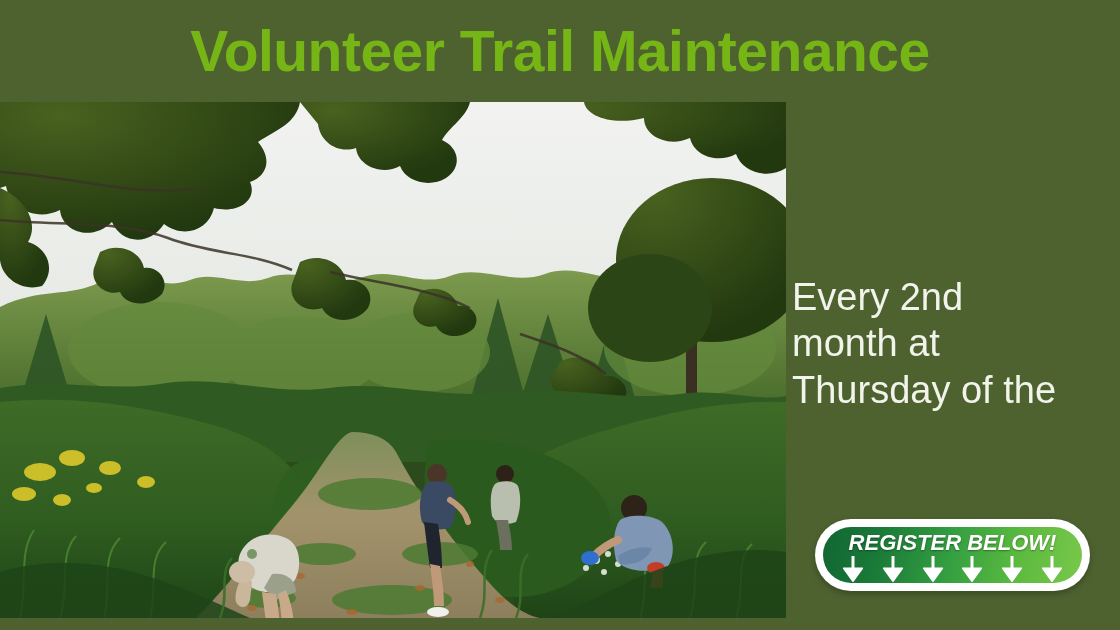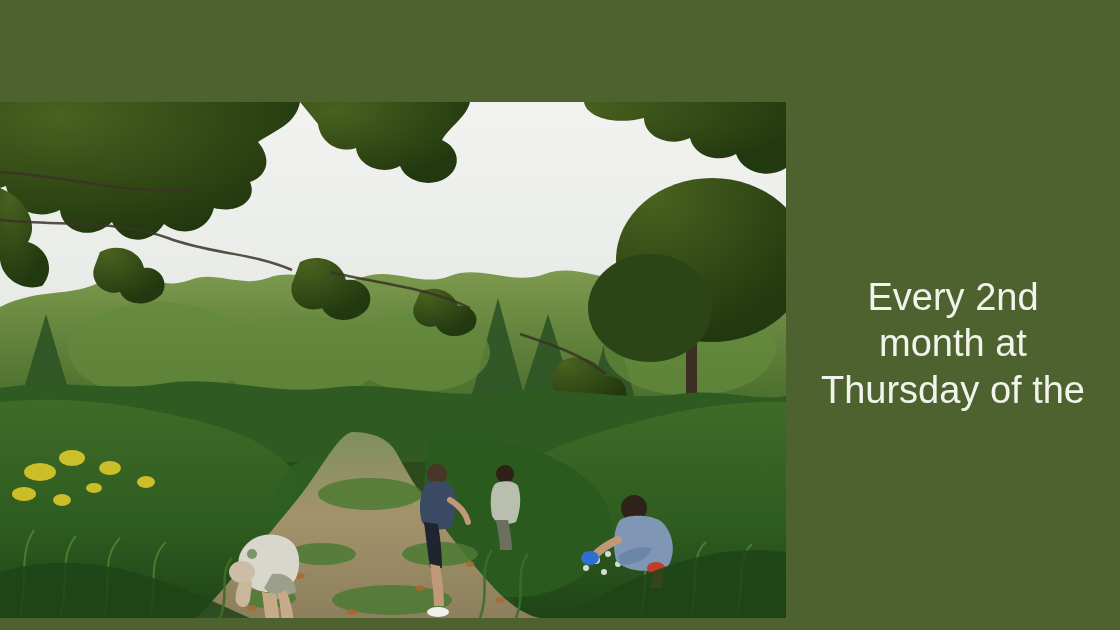--- a/index.html
+++ b/index.html
@@ -88,21 +88,21 @@
   }
 
   
   .schedule {
     position:absolute;
     left:6px; top:172px;
     width:322px;
     color:#f2f4ec;
     font-size:38px;
     line-height:1.22;
-    text-align:center;
+    text-align:left;
     font-family:"Liberation Sans", sans-serif;
     font-weight:400;
   }
   .schedule div { white-space:nowrap; }
 
   
   .register-btn {
     position:absolute;
     left:29px; top:417px;
     width:275px; height:72px;
@@ -135,20 +135,23 @@
     left:10px; right:10px; top:29px;
     display:flex; justify-content:space-around; align-items:center;
   }
   .arrow-row svg { display:block; }
 </style>
 </head>
 <body>
 
 <div class="poster">
 
+  <div class="title-bar">
+    <div class="poster-title">Volunteer Trail Maintenance</div>
+  </div>
 
   <div class="photo">
     <svg viewBox="0 0 786 516" preserveAspectRatio="none">
       <defs>
         <linearGradient id="skyG" x1="0" y1="0" x2="0" y2="1">
           <stop offset="0%" stop-color="#f2f3f1"></stop>
           <stop offset="100%" stop-color="#e2e6e0"></stop>
         </linearGradient>
         <linearGradient id="bgTreeG" x1="0" y1="0" x2="0" y2="1">
           <stop offset="0%" stop-color="#7d9a4e"></stop>
@@ -346,15 +349,40 @@
 
   <div class="right-panel">
 
 
     <div class="schedule">
       <div>Every 2nd</div>
       <div>month at</div>
       <div>Thursday of the</div>
     </div>
 
+    <div class="register-btn">
+      <div class="register-inner">
+        <div class="register-label">REGISTER BELOW!</div>
+        <div class="arrow-row">
+          <svg width="20" height="26" viewBox="0 0 20 26">
+              <path d="M10 0 L10 16 M10 24 L2 13 L18 13 Z" stroke="#fff" stroke-width="3" fill="#fff"></path>
+            </svg>
+          <svg width="20" height="26" viewBox="0 0 20 26">
+              <path d="M10 0 L10 16 M10 24 L2 13 L18 13 Z" stroke="#fff" stroke-width="3" fill="#fff"></path>
+            </svg>
+          <svg width="20" height="26" viewBox="0 0 20 26">
+              <path d="M10 0 L10 16 M10 24 L2 13 L18 13 Z" stroke="#fff" stroke-width="3" fill="#fff"></path>
+            </svg>
+          <svg width="20" height="26" viewBox="0 0 20 26">
+              <path d="M10 0 L10 16 M10 24 L2 13 L18 13 Z" stroke="#fff" stroke-width="3" fill="#fff"></path>
+            </svg>
+          <svg width="20" height="26" viewBox="0 0 20 26">
+              <path d="M10 0 L10 16 M10 24 L2 13 L18 13 Z" stroke="#fff" stroke-width="3" fill="#fff"></path>
+            </svg>
+          <svg width="20" height="26" viewBox="0 0 20 26">
+              <path d="M10 0 L10 16 M10 24 L2 13 L18 13 Z" stroke="#fff" stroke-width="3" fill="#fff"></path>
+            </svg>
+        </div>
+      </div>
+    </div>
 
   </div>
 </div>
 
 </body></html>

